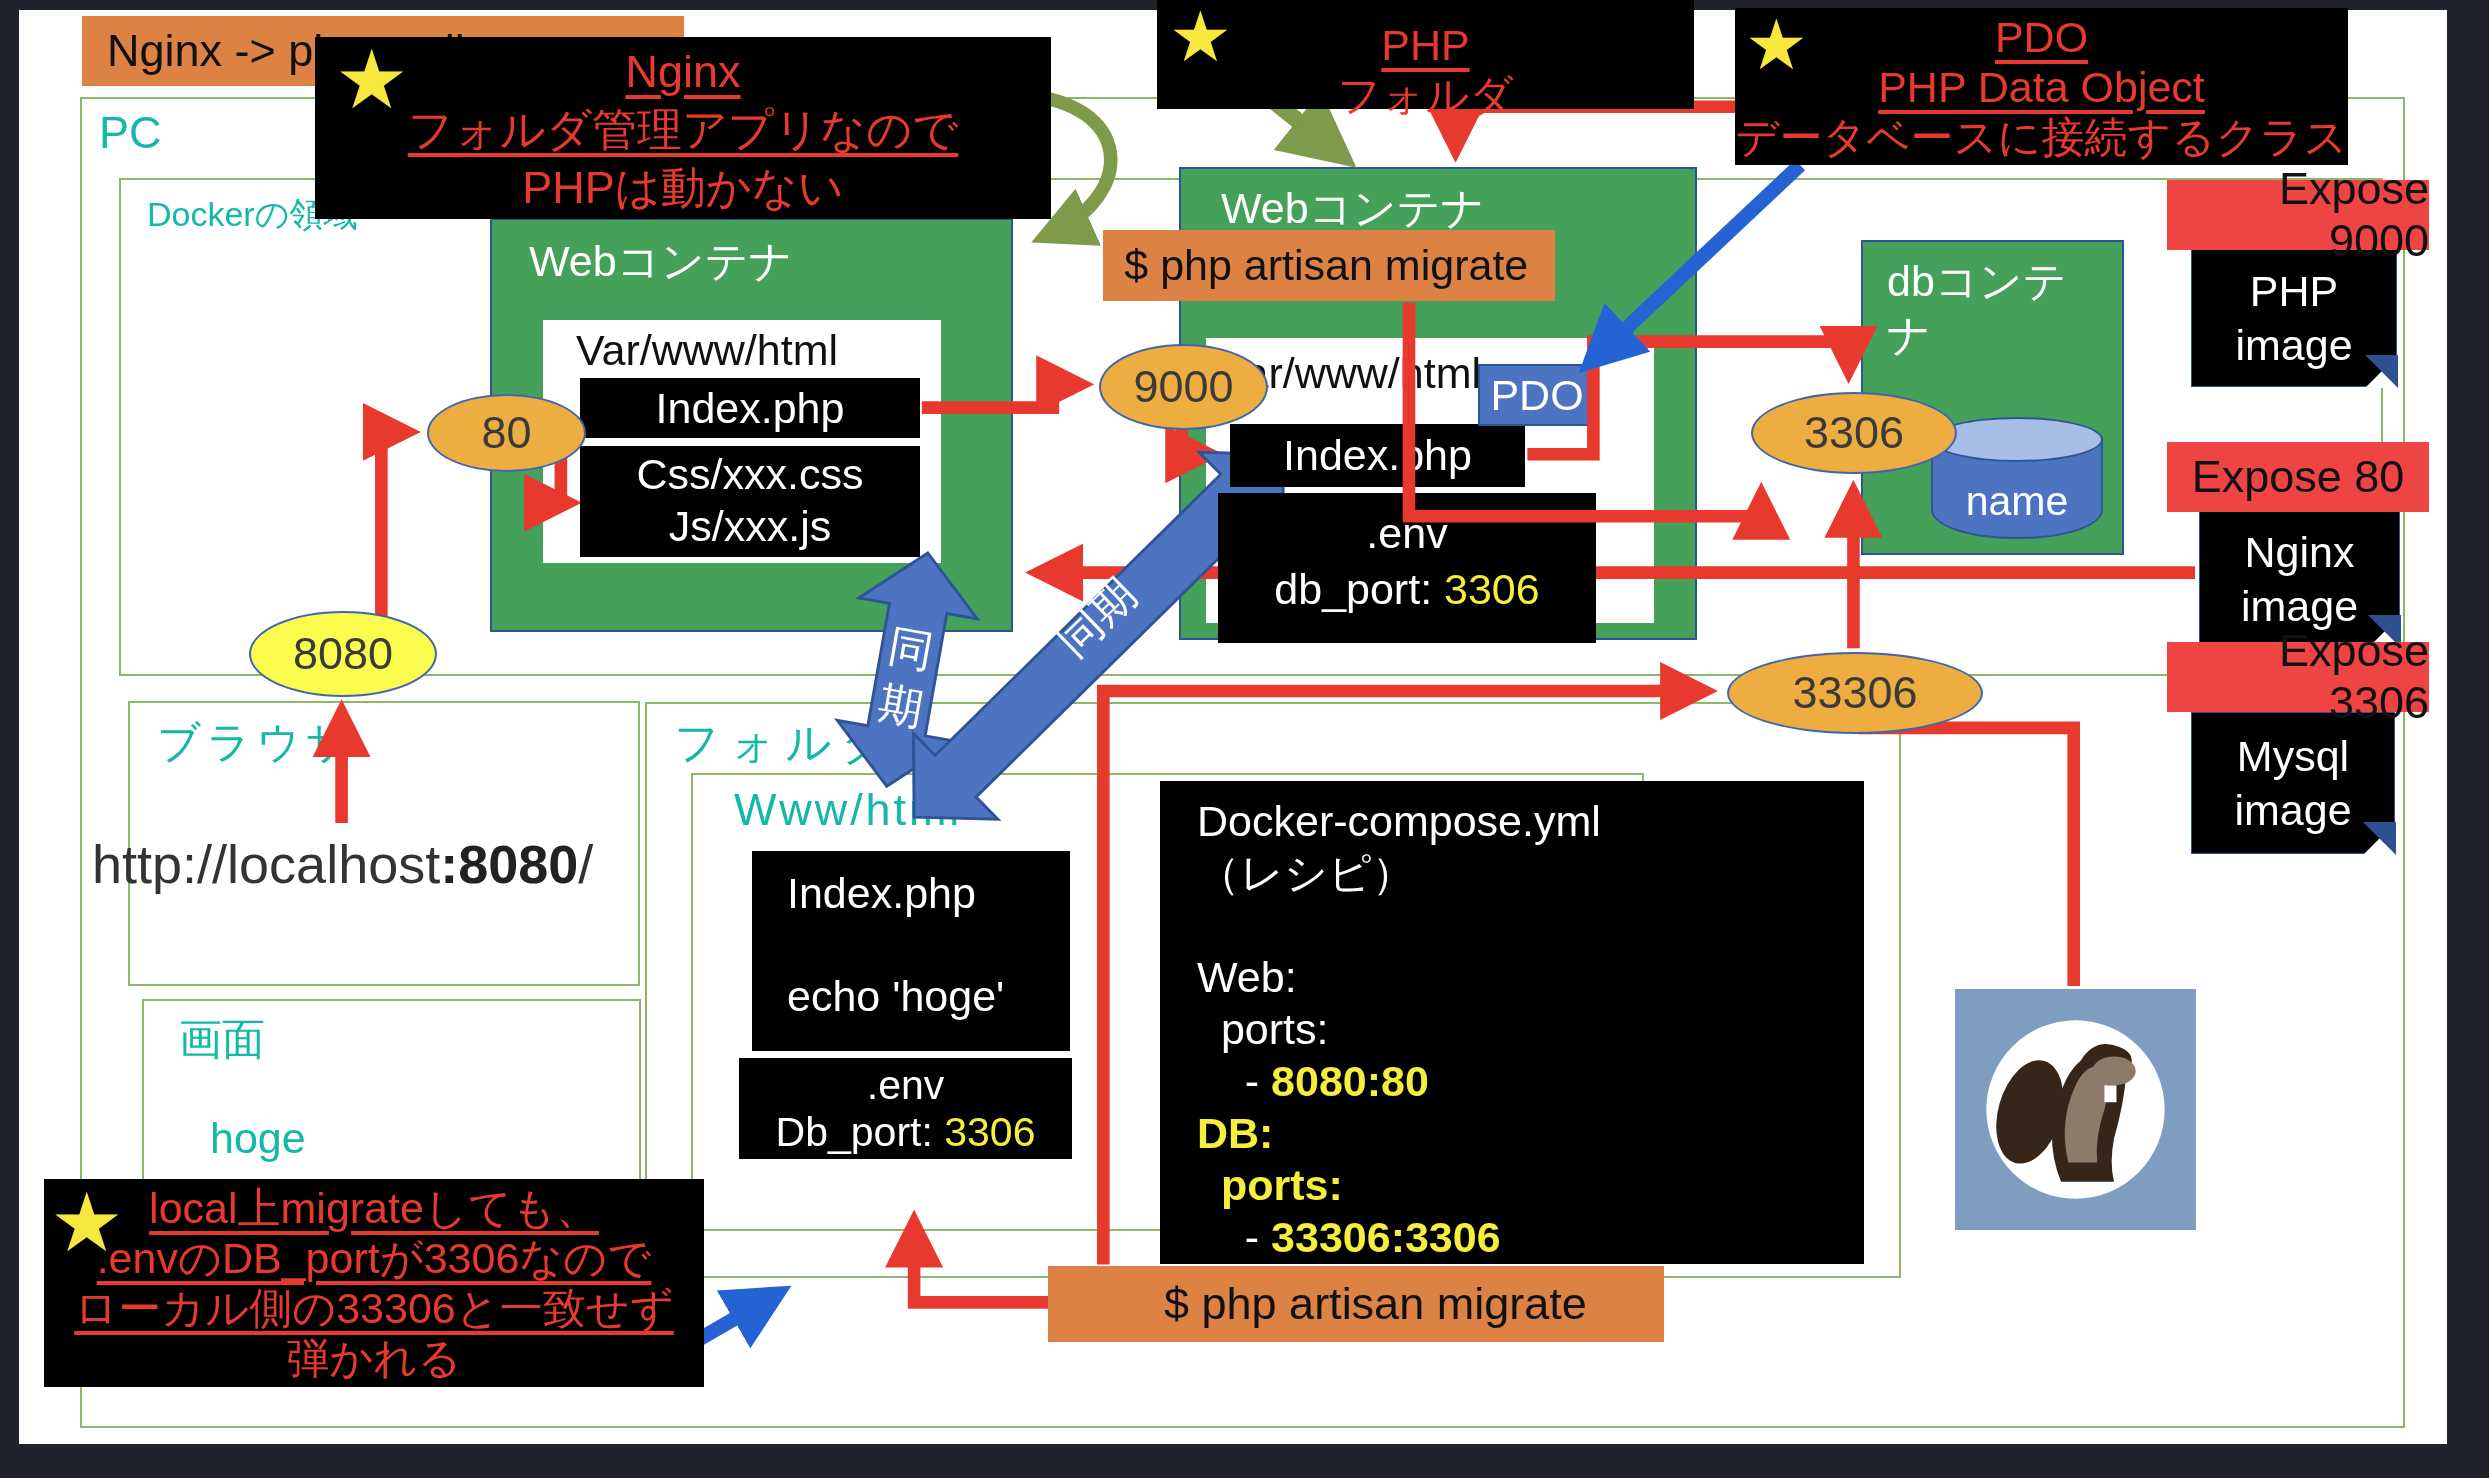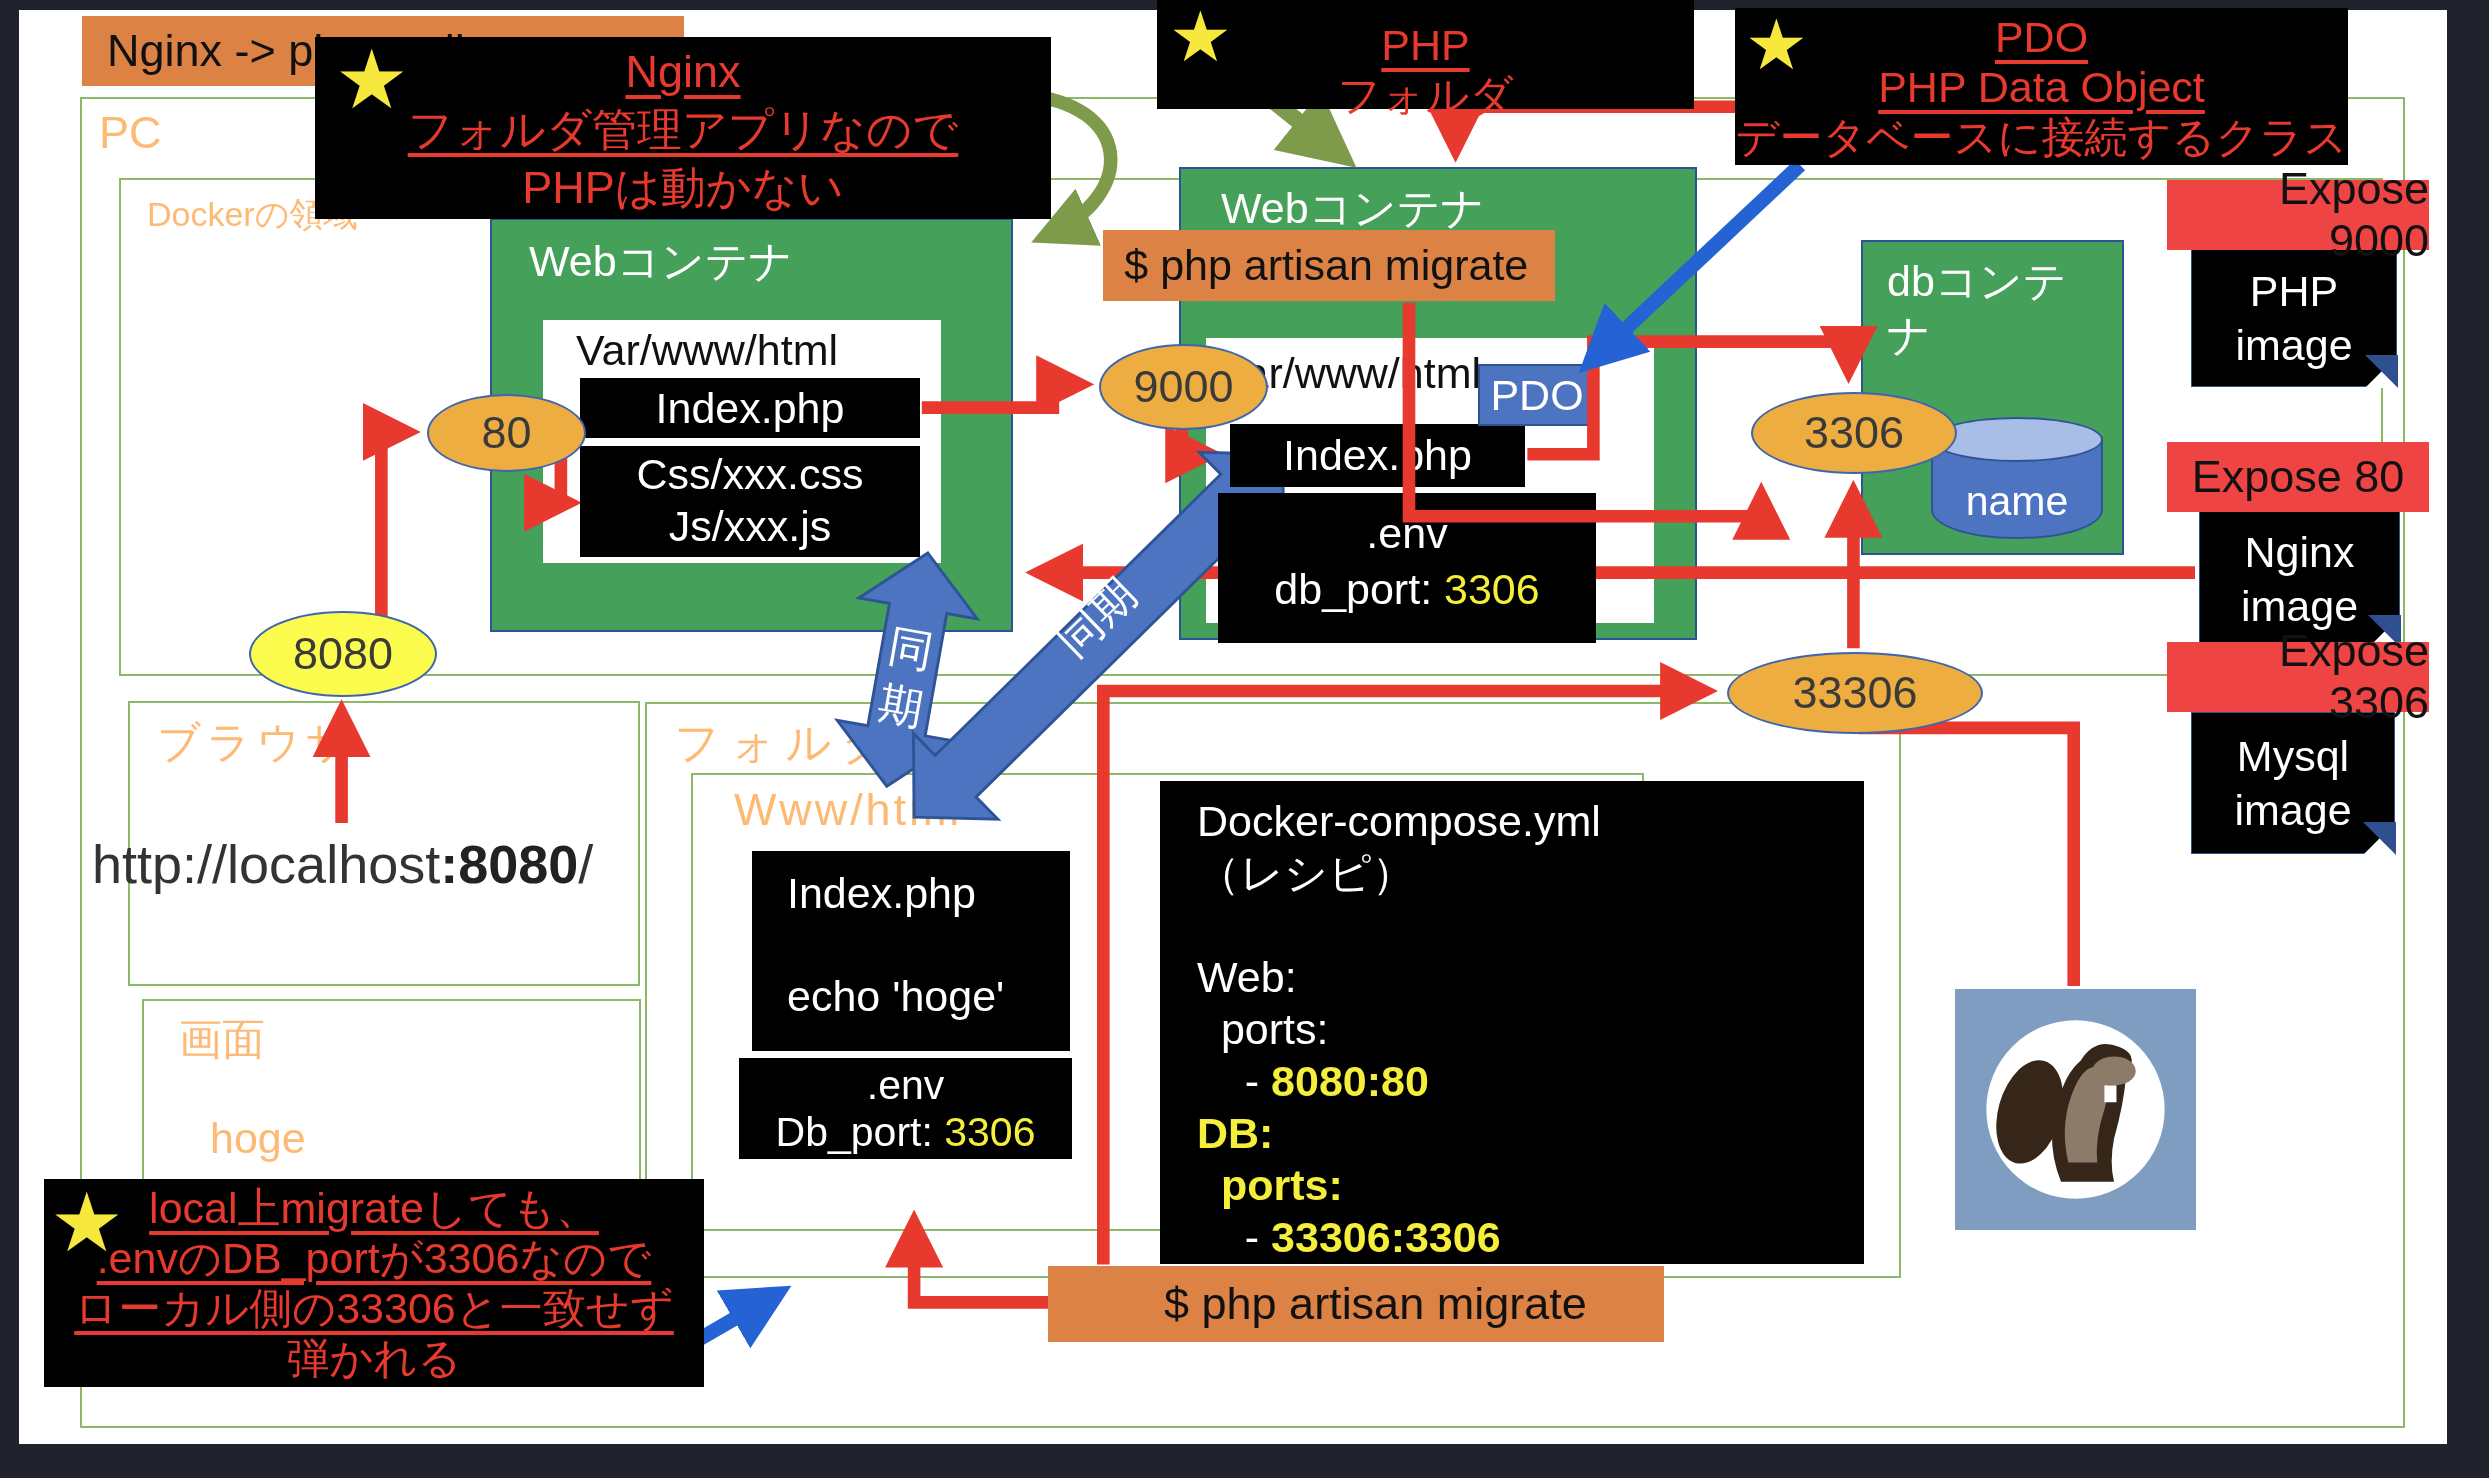--- a/index.html
+++ b/index.html
@@ -1,21 +1,21 @@
 <!DOCTYPE html>
 <html><head>
 <meta charset="utf-8">
 <style>
   html,body{margin:0;padding:0;background:#20232c;}
   .stage{position:relative;width:2490px;height:1479px;background:#20232c;overflow:hidden;
          font-family:"Liberation Sans","DejaVu Sans",sans-serif;}
   .abs{position:absolute;}
   .slide{left:19.4px;top:9.7px;width:2428px;height:1434px;background:#fff;z-index:1;}
   .gbox{border:2.9px solid #8bb968;background:transparent;z-index:2;}
-  .glabel{color:#fdba74;z-index:4;}
+  .glabel{color:#14b8a6;z-index:4;}
   .banner{background:#dc8245;color:#111;z-index:7;display:flex;align-items:center;}
   .container-green{background:#45a05a;border:2.9px solid #2f5496;z-index:3;}
   .whitebox{background:#fff;z-index:3;}
   .blk{background:#000;color:#fff;z-index:6;text-align:center;}
   .blk .yellow{color:#f5ef3b;}
   .oval{border-radius:50%;border:2.9px solid #3f66ad;display:flex;align-items:center;justify-content:center;
         font-size:45px;color:#3a3a3a;z-index:7;}
   .oval-orange{background:#eead41;}
   .oval-yellow{background:#fcfc4f;}
   .ylwbox{background:#ef4444;color:#111;z-index:7;display:flex;align-items:center;justify-content:center;font-size:45px;text-align:right;}

